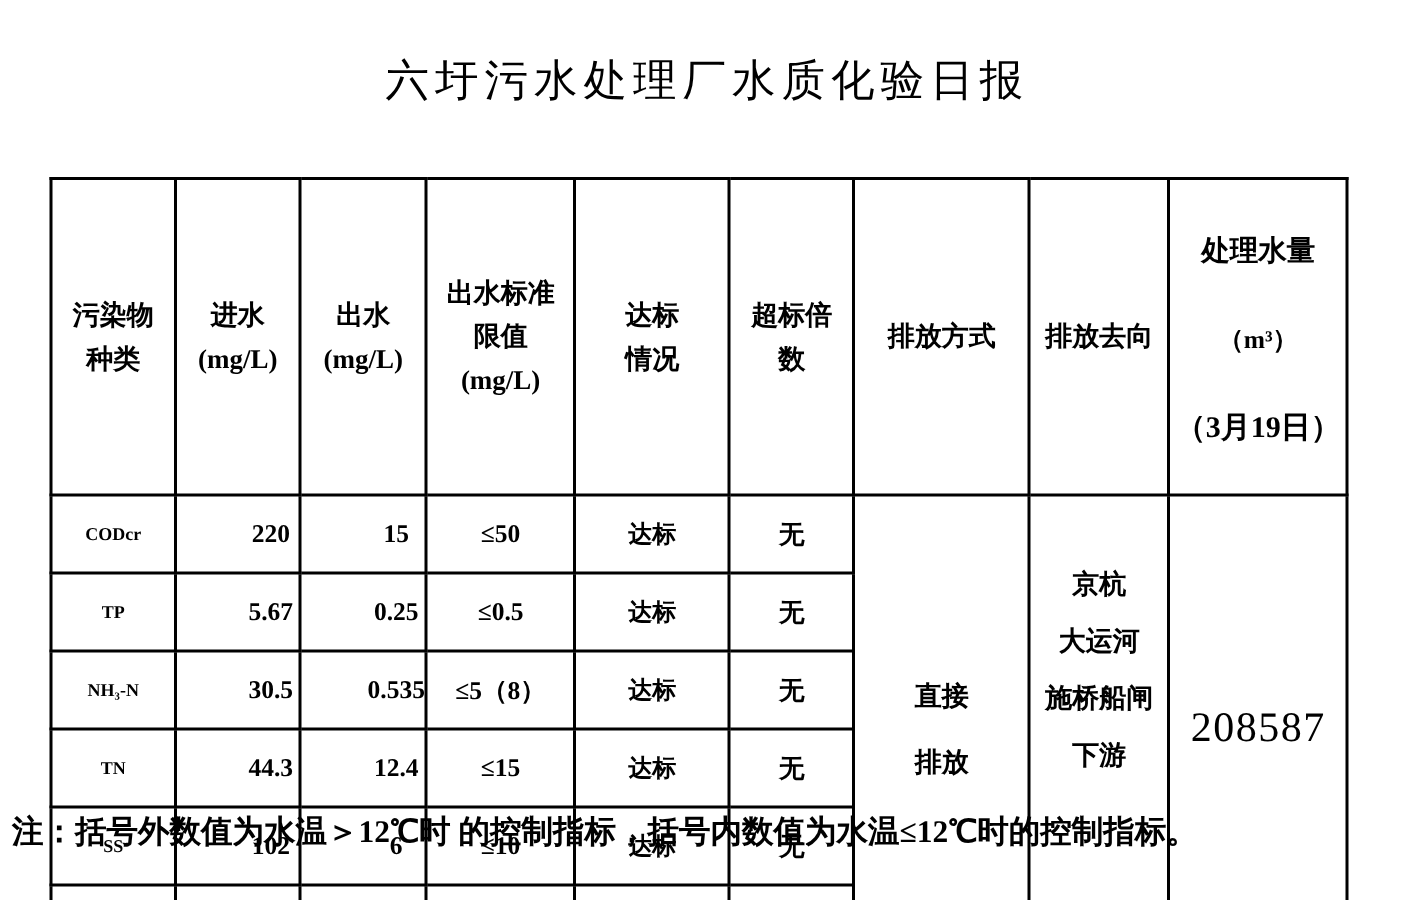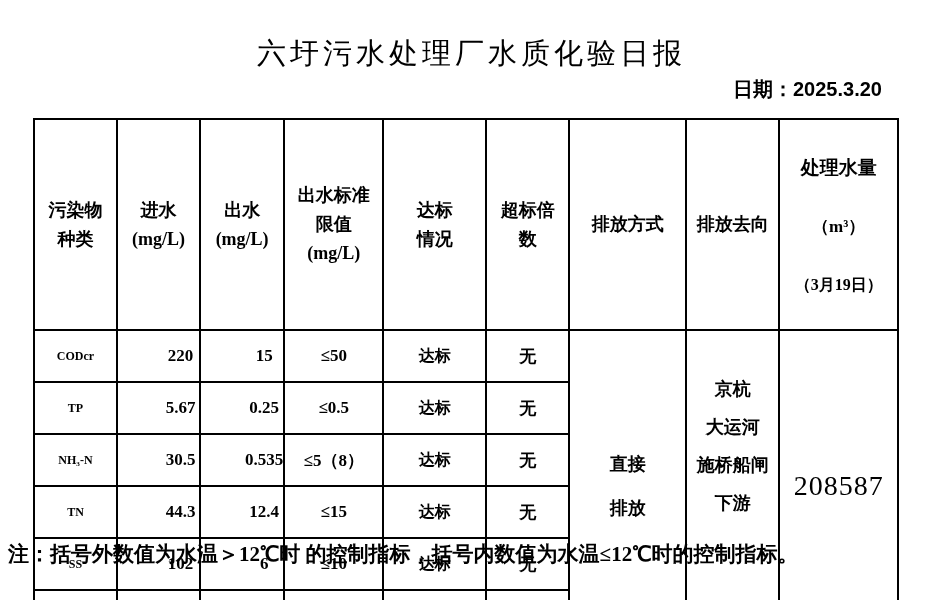--- a/index.html
+++ b/index.html
@@ -84,39 +84,38 @@
   td.cell-dest   { font-size: 18px; font-weight: bold; }
   .dest-inner    { line-height: 38px; transform: translateY(-40px); }
   td.cell-volume {
     font-size: 28px;
     font-weight: normal;
     font-family: "Liberation Serif", serif;
     letter-spacing: 1px;
   }
   .vol-line1 { display: block; font-size: 19px; line-height: 30px; margin-top: 4px; text-align: center; }
   .vol-line2 { display: block; font-size: 17px; line-height: 30px; }
-  .vol-line3 { display: block; font-size: 16px; line-height: 30px; }
+  .vol-line3 { display: block; font-size: 20px; line-height: 30px; }
   .note {
     position: absolute;
     left: 8px;
     top: 540px;
     font-size: 21px;
     font-weight: bold;
     white-space: nowrap;
   }
 </style>
 </head>
 <body>
 
 <div class="page">
 
   <div class="title">六圩污水处理厂水质化验日报</div>
 
   <div class="subhead-row">
-    <div class="report-date">日期：2025.3.20</div>
   </div>
 
   <table class="report">
     <colgroup>
       <col style="width:83px">
         <col style="width:83px">
         <col style="width:84px">
       <col style="width:99px">
         <col style="width:103px">
         <col style="width:83px">

